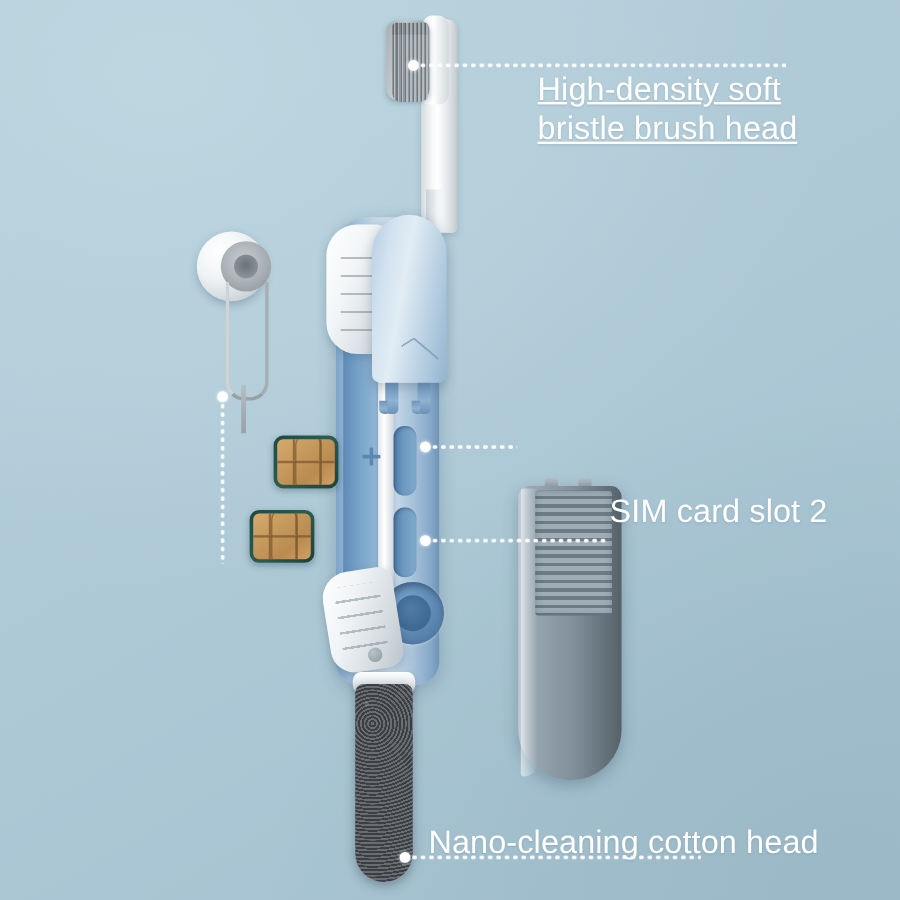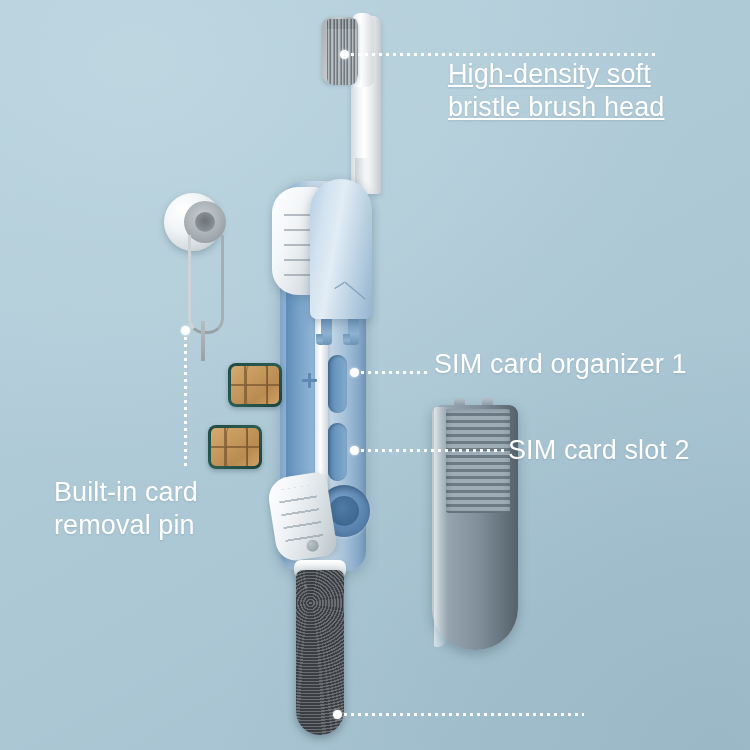--- a/index.html
+++ b/index.html
@@ -453,21 +453,19 @@
 
   <div class="leader-dot" style="left:181px; top:326px;"></div>
   <div class="leader-v" style="left:184px; top:335px; height:135px;"></div>
 
   <div class="leader-dot" style="left:333px; top:710px;"></div>
   <div class="leader-h" style="left:342px; top:713px; width:242px;"></div>
 
   <div class="callout" style="left:448px; top:58px;text-decoration:underline;">High-density soft
 bristle brush head</div>
 
-  <div class="callout" style="left:434px; top:348px;">SIM card organizer 1</div>
-
-  <div class="callout" style="left:508px; top:434px;">SIM card slot 2</div>
-
-  <div class="callout" style="left:54px; top:476px;">Built-in card
-removal pin</div>
-
+
+  <div class="callout" style="left:508px; top:410px;">SIM card slot 2</div>
+
+
+  <div class="callout" style="left:357px; top:686px;">Nano-cleaning cotton head</div>
 
 </div>
 
 </body></html>

